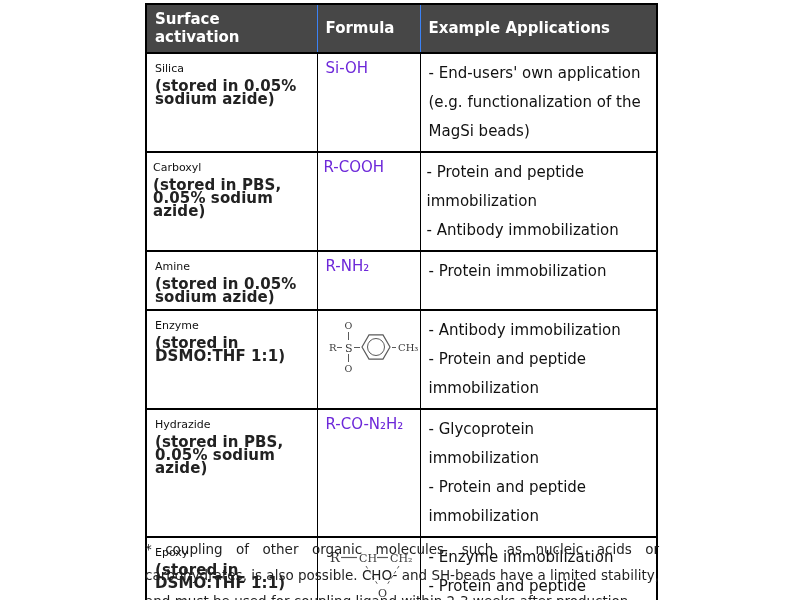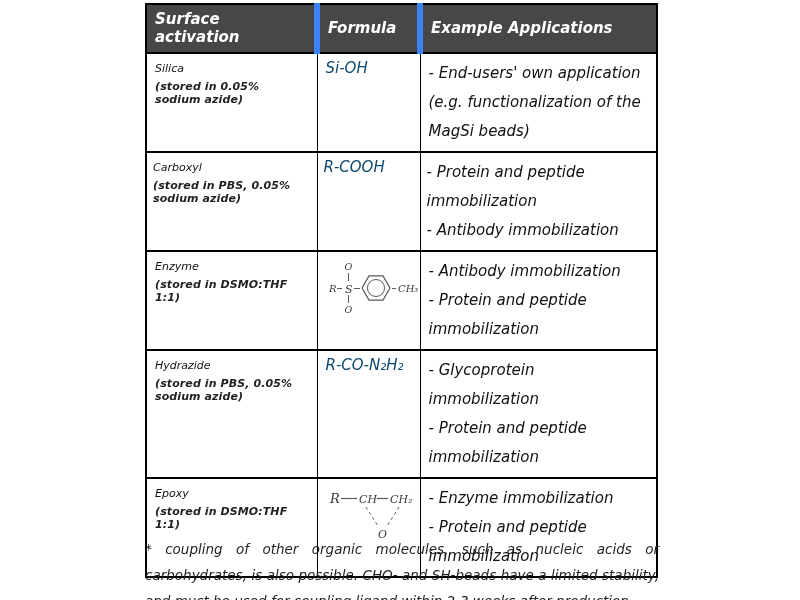--- a/index.html
+++ b/index.html
@@ -3,41 +3,41 @@
 <meta charset="utf-8">
 <style>
   * { margin: 0; padding: 0; box-sizing: border-box; }
   html, body {
     width: 800px; height: 600px;
     background: #ffffff;
     font-family: "DejaVu Sans", "Liberation Sans", sans-serif;
     color: #1a1a1a;
     overflow: hidden;
   }
-  .page { position: relative; width: 800px; height: 600px; font-style: italic; }
+  .page { position: relative; width: 800px; height: 600px; }
 
   .chem-table {
     position: absolute; left: 145px; top: 3px;
     border-collapse: collapse;
     table-layout: fixed;
     width: 511px;
     border: 2px solid #000;
   }
   .chem-table col.c1 { width: 171px; }
   .chem-table col.c2 { width: 103px; }
   .chem-table col.c3 { width: 237px; }
 
   .chem-table th {
     background: var(--header-bg, #474747);
     color: var(--header-text, #ffffff);
     font-size: 15px;
     font-weight: bold;
     text-align: left;
     padding: 5px 8px 6px 8px;
-    border-left: 6px solid #3b82f6;
+    border-left: 1px solid #3b82f6;
     border-bottom: 2px solid #000;
     height: 26px;
   }
   .chem-table th:first-child { border-left: none; }
 
   .chem-table td {
     vertical-align: top;
     padding: 5px 8px;
     border: 1px solid #000;
     border-top-width: 2px;
@@ -48,25 +48,25 @@
   tr.r-carboxyl  td { height: 62px; padding-left: 6px; }
   tr.r-aldehyde  td { height: 51px; }
   tr.r-amine     td { height: 51px; }
   tr.r-sulfydryl td { height: 60px; }
   tr.r-tosyl     td { height: 72px; }
   tr.r-hydrazide td { height: 57px; }
   tr.r-epoxy     td { height: 74px; }
 
   .row-title { font-size: 11px; line-height: 19px; color: #111; }
   .row-storage {
-    font-size: 11px; font-weight: bold;
+    font-size: 15px; font-weight: bold;
     line-height: 13px; margin-top: 2px; color: #222;
     letter-spacing: 0.1px;
   }
-  .formula { font-size: 15px; line-height: 19px; color: #0c4a6e; }
+  .formula { font-size: 15px; line-height: 19px; color: #6d28d9; }
   .apps { font-size: 15px; line-height: 29px; color: #111; }
   .apps div { margin: 0; }
 
   .struct-svg { display: block; margin-top: 2px; }
   .struct-svg text { fill: #3a3a3a; font-family: "DejaVu Serif", "Liberation Serif", serif; }
   .struct-svg line, .struct-svg polygon, .struct-svg circle { stroke: #5a5a5a; fill: none; }
 
   .footnote {
     position: absolute; left: 145px; top: 536px;
     width: 514px;
@@ -122,20 +122,35 @@
         </td>
         <td>
           <div class="apps">
             <div>- Protein and peptide immobilization</div>
             <div>- Antibody immobilization</div>
           </div>
         </td>
       </tr>
 
 
+      <tr class="r-amine">
+        <td>
+          <div class="row-title">Amine</div>
+          <div class="row-storage">(stored in 0.05% sodium azide)</div>
+        </td>
+        <td>
+          <div class="formula">R-NH₂</div>
+        </td>
+        <td>
+          <div class="apps">
+            <div>- Protein immobilization</div>
+            <div></div>
+          </div>
+        </td>
+      </tr>
 
 
       <tr class="r-tosyl">
         <td>
           <div class="row-title">Enzyme</div>
           <div class="row-storage">(stored in DSMO:THF 1:1)</div>
         </td>
         <td>
           <svg class="struct-svg" width="92" height="58" viewBox="0 0 92 58">
             <text x="3" y="33" font-size="10">R</text>

